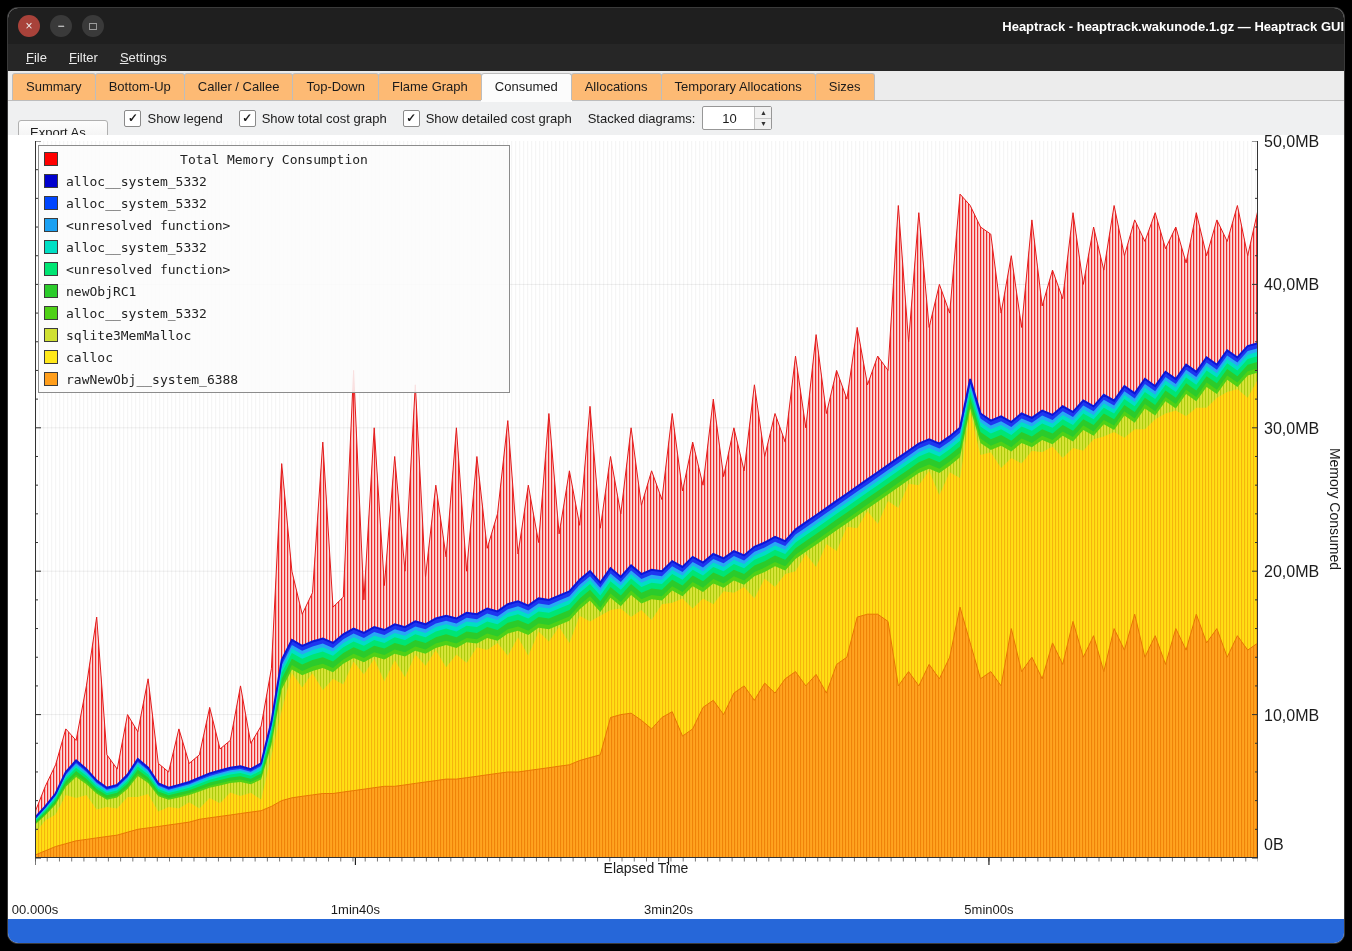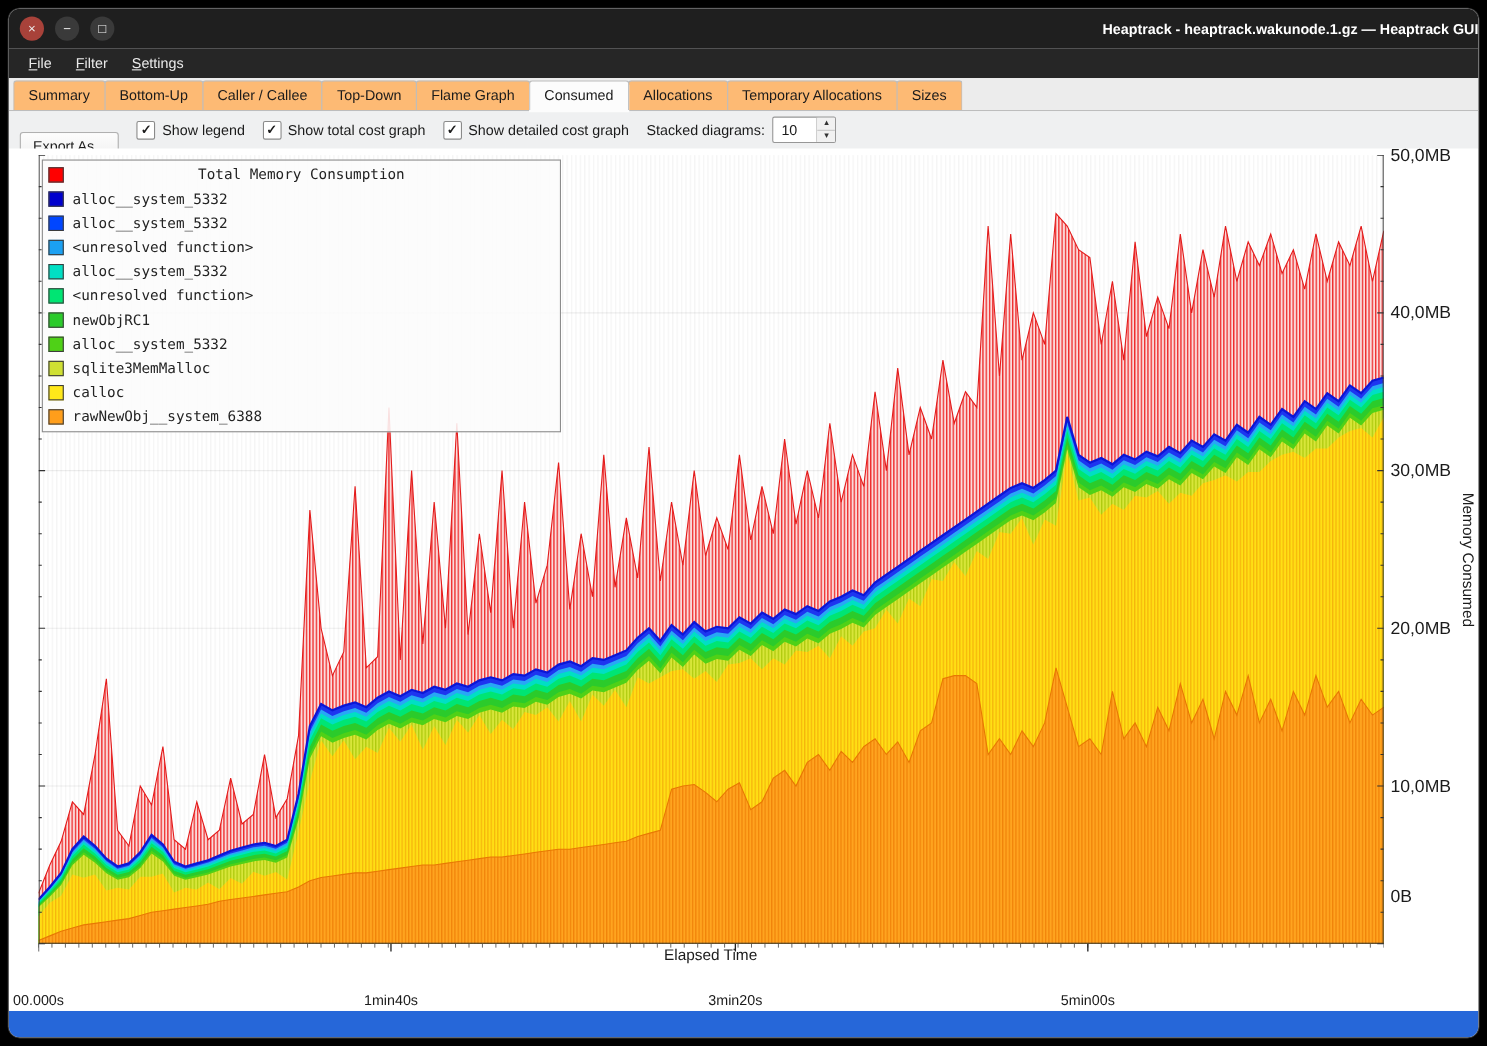--- a/index.html
+++ b/index.html
@@ -25,21 +25,21 @@
   
   #toolbar{height:34px;display:flex;align-items:center;gap:16px;padding:0 10px;background:#eff0f1;flex:none;}
   .btn{background:linear-gradient(#fdfdfd,#f0f0f0);border:1px solid #b0b0b0;border-radius:3px;
     padding:4px 11px;font-size:13px;color:#1b1b1b;white-space:nowrap;margin-top:28px;}
   #checkboxes{display:flex;align-items:center;gap:16px;}
   .checkbox{display:flex;align-items:center;gap:6px;font-size:13px;color:#1b1b1b;white-space:nowrap;}
   .cbbox{width:15px;height:15px;background:#fff;border:1px solid #8a8a8a;border-radius:2px;
     display:flex;align-items:center;justify-content:center;font-size:12px;font-weight:bold;color:#1b1b1b;}
   #stacked-group{display:flex;align-items:center;gap:7px;font-size:13px;color:#1b1b1b;}
   .spin{display:flex;align-items:stretch;border:1px solid #979797;background:#fff;border-radius:2px;height:22px;}
-  .spin .val{width:32px;display:flex;align-items:center;padding-left:7px;font-size:13px;color:#1b1b1b;}
+  .spin .val{width:32px;display:flex;align-items:center;padding-left:19px;font-size:13px;color:#1b1b1b;}
   .spin .arrows{width:16px;display:flex;flex-direction:column;border-left:1px solid #c4c4c4;}
   .spin .arrow{flex:1;display:flex;align-items:center;justify-content:center;font-size:7px;color:#333;background:#f1f1f1;}
   .spin .arrow:first-child{border-bottom:1px solid #c4c4c4;}
   
   #chart-region{position:relative;flex:1;background:#ffffff;}
   #plot{position:absolute;left:27px;top:6px;}
   .ylabel{position:absolute;left:1256px;width:70px;height:16px;font-size:16px;color:#1b1b1b;}
   .xlabel{position:absolute;top:767px;font-size:13px;color:#1b1b1b;transform:translateX(-50%);white-space:nowrap;}
   #xaxis-title{position:absolute;top:725px;left:638px;transform:translateX(-50%);font-size:14px;color:#1b1b1b;}
   #yaxis-title{position:absolute;right:1px;top:374px;transform:translateY(-50%);writing-mode:vertical-rl;
@@ -366,21 +366,21 @@
           <span class="ltext">rawNewObj__system_6388</span>
         </div>
       </div>
 
     <div id="xaxis-title">Elapsed Time</div>
     <div id="yaxis-title">Memory Consumed</div>
   <div class="xlabel" style="left: 27px;">00.000s</div>
       <div class="xlabel" style="left: 347.426px;">1min40s</div>
       <div class="xlabel" style="left: 660.514px;">3min20s</div>
       <div class="xlabel" style="left: 980.94px;">5min00s</div>
-      <div class="ylabel" style="top: 672px;">0B</div>
+      <div class="ylabel" style="top: 701px;">0B</div>
       <div class="ylabel" style="top: 571.6px;">10,0MB</div>
       <div class="ylabel" style="top: 428.2px;">20,0MB</div>
       <div class="ylabel" style="top: 284.8px;">30,0MB</div>
       <div class="ylabel" style="top: 141.4px;">40,0MB</div>
       <div class="ylabel" style="top: -2px;">50,0MB</div>
     </div>
 
   <div id="bottombar" style="background: rgb(38, 103, 217);"></div>
 
 </div>

